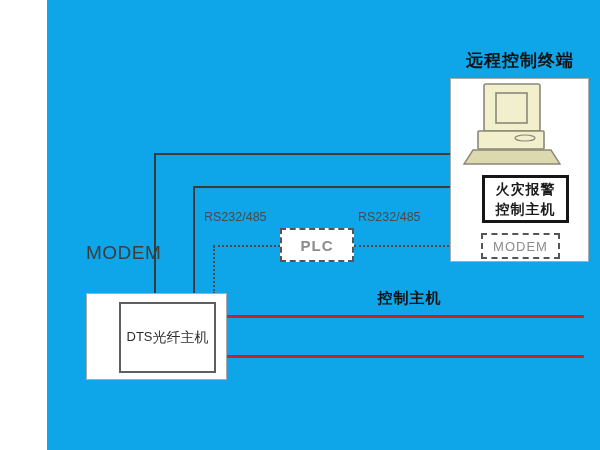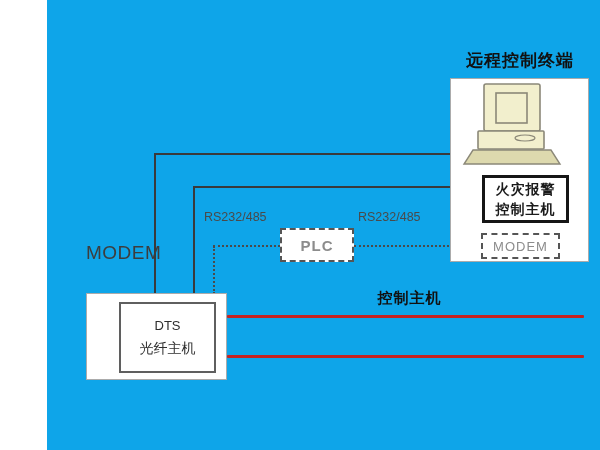--- a/index.html
+++ b/index.html
@@ -57,21 +57,21 @@
   }
   .dts-enclosure {
     left: 39px; top: 293px; width: 141px; height: 87px;
     border: 1px solid var(--box-border-light, #ababab);
     background: #ffffff;
   }
   .dts-box {
     left: 72px; top: 302px; width: 97px; height: 71px;
     border: 2px solid #5f5f5f;
     background: #ffffff;
-    display: flex; flex-direction: column;
+    display: flex; flex-direction: row;
     align-items: center; justify-content: center;
     font-size: 13px; color: #2e2e2e; line-height: 1.7;
   }
   .dts-box .dts-line2 { font-size: 14px; }
 
   
   .diagram-title {
     left: 403px; top: 49px; width: 140px;
     text-align: center; font-size: 17px; font-weight: bold;
     color: #111111; letter-spacing: 1px;

